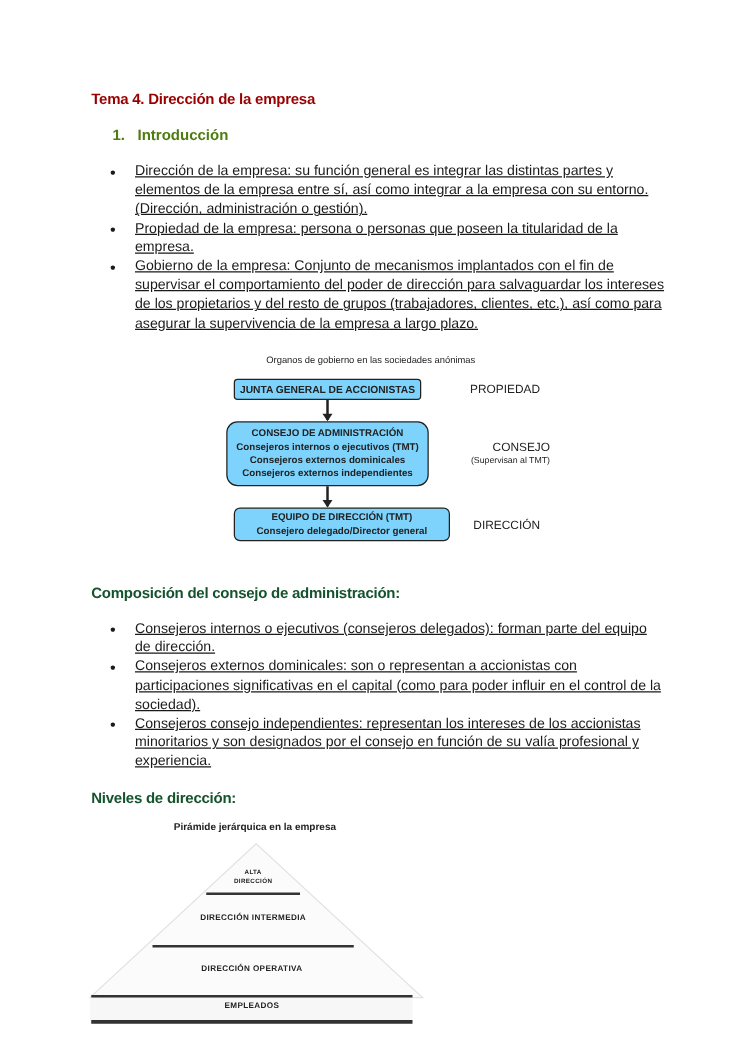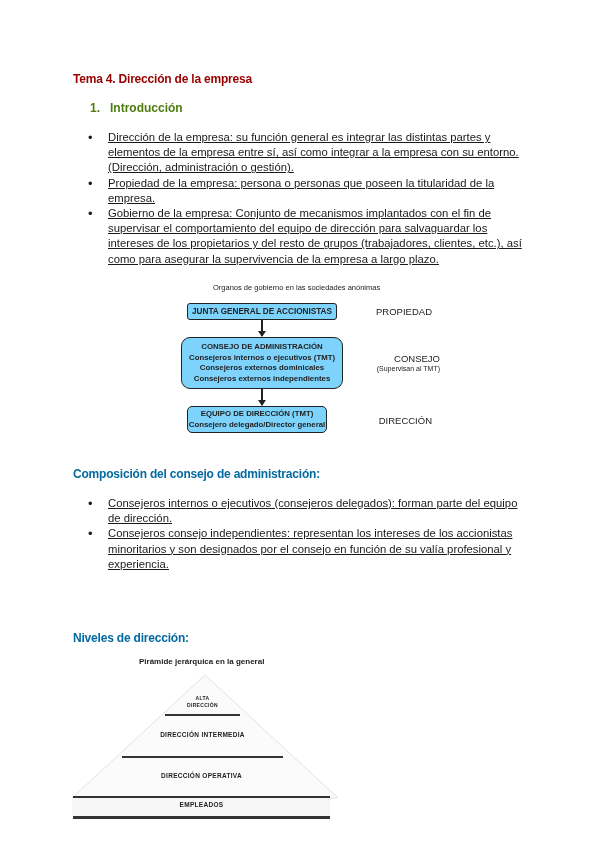--- a/index.html
+++ b/index.html
@@ -2,31 +2,31 @@
 <html><head>
 <meta charset="utf-8">
 <style>
   html, body { margin:0; padding:0; background:#ffffff; }
   body { width:600px; height:848px; position:relative; overflow:hidden;
          font-family:"Liberation Sans", sans-serif; color:#1a1a1a; }
   .abs { position:absolute; }
   .title { left:73px; top:72px; font-size:12px; font-weight:bold; color:#990000; letter-spacing:-0.2px; }
   .h1 { left:90px; top:101px; font-size:12px; font-weight:bold; color:#4d7c0f; }
   .h1 .num { display:inline-block; width:20px; }
-  .section-h { left:73px; font-size:12px; font-weight:bold; color:#0369a1; letter-spacing:-0.2px; }
+  .section-h { left:73px; font-size:12px; font-weight:bold; color:#14532d; letter-spacing:-0.2px; }
   ul.bullets { position:absolute; left:88px; margin:0; padding:0; list-style:none; width:445px; }
   ul.bullets li { position:relative; padding-left:20px; font-size:11.3px; line-height:15.2px; color:#1a1a1a;text-decoration:underline; }
   ul.bullets li::before { content:"\2022"; position:absolute; left:0; top:0; font-size:13px; }
   
   .d1-caption { left:213px; top:283px; font-size:7.5px; font-weight:normal; color:#222; }
   .box { position:absolute; border:1.3px solid #222; background:#7dd3fc; text-align:center;
          font-weight:bold; color:#222; box-sizing:border-box; border-radius:5px; }
   .box1 { left:187px; top:303px; width:150px; height:17px; font-size:8.2px; line-height:15px; border-radius:3px; }
   .box2 { left:181px; top:337px; width:162px; height:52px; font-size:7.8px; line-height:10.5px; padding-top:4px; border-radius:9px; }
-  .box3 { left:187px; top:406px; width:140px; height:27px; font-size:7.8px; line-height:10.5px; padding-top:2px; border-radius:5px; }
+  .box3 { left:187px; top:406px; width:173px; height:27px; font-size:7.8px; line-height:10.5px; padding-top:2px; border-radius:5px; }
   .arrow { position:absolute; width:1.5px; background:#222; }
   .arrow::after { content:""; position:absolute; left:-3.5px; bottom:-1px; border-left:4.2px solid transparent;
                   border-right:4.2px solid transparent; border-top:6px solid #222; }
   .side { position:absolute; font-weight:normal; color:#222; text-align:right; }
   
   .p-caption { left:139px; top:657px; font-size:8px; font-weight:bold; color:#222; }
   .p-label { position:absolute; font-weight:bold; color:#222; text-align:center; letter-spacing:0.3px; }
   .p-line { position:absolute; height:2px; background:#333; }
 </style>
 </head>
@@ -34,21 +34,21 @@
 
 <div class="abs title">Tema 4. Dirección de la empresa</div>
 
 <div class="abs h1">
   <span class="num">1.</span><span>Introducción</span>
 </div>
 
 <ul class="bullets" style="top:130px;">
   <li>Dirección de la empresa: su función general es integrar las distintas partes y elementos de la empresa entre sí, así como integrar a la empresa con su entorno. (Dirección, administración o gestión).</li>
   <li>Propiedad de la empresa: persona o personas que poseen la titularidad de la empresa.</li>
-  <li>Gobierno de la empresa: Conjunto de mecanismos implantados con el fin de supervisar el comportamiento del equipo de dirección para salvaguardar los intereses de los propietarios y del resto de grupos (trabajadores, clientes, etc.), así como para asegurar la supervivencia de la empresa a largo plazo.</li>
+  <li>Gobierno de la empresa: Conjunto de mecanismos implantados con el fin de supervisar el comportamiento del poder de dirección para salvaguardar los intereses de los propietarios y del resto de grupos (trabajadores, clientes, etc.), así como para asegurar la supervivencia de la empresa a largo plazo.</li>
 </ul>
 
 <div>
   <div class="abs d1-caption">Organos de gobierno en las sociedades anónimas</div>
 
   <div class="box box1">
     <div>JUNTA GENERAL DE ACCIONISTAS</div>
   </div>
   <div class="arrow" style="left:261px; top:320px; height:16px;"></div>
 
@@ -68,27 +68,28 @@
   <div class="side" style="left:352px; top:306px; width:80px; font-size:9.5px;">PROPIEDAD</div>
   <div class="side" style="left:344px; top:353px; width:96px; font-size:9.5px;">CONSEJO</div>
   <div class="side" style="left:344px; top:365px; width:96px; font-size:7px;">(Supervisan al TMT)</div>
   <div class="side" style="left:352px; top:415px; width:80px; font-size:9.5px;">DIRECCIÓN</div>
 </div>
 
 <div class="abs section-h" style="top:467px;">Composición del consejo de administración:</div>
 
 <ul class="bullets" style="top:496px;">
   <li>Consejeros internos o ejecutivos (consejeros delegados): forman parte del equipo de dirección.</li>
+  <li>Consejeros externos dominicales: son o representan a accionistas con participaciones significativas en el capital (como para poder influir en el control de la sociedad).</li>
   <li>Consejeros consejo independientes: representan los intereses de los accionistas minoritarios y son designados por el consejo en función de su valía profesional y experiencia.</li>
 </ul>
 
 <div class="abs section-h" style="top:631px;">Niveles de dirección:</div>
 
 <div>
-  <div class="abs p-caption">Pirámide jerárquica en la general</div>
+  <div class="abs p-caption">Pirámide jerárquica en la empresa</div>
   <svg class="abs" style="left:60px; top:670px;" width="290" height="160">
     <polygon points="145,5 12,128 278,128" fill="#fbfbfb" stroke="#e2e2e2" stroke-width="1"></polygon>
     <rect x="12" y="128" width="258" height="21" fill="#f7f7f7"></rect>
   </svg>
   <div class="p-line" style="left:165px; top:714px; width:75px;"></div>
   <div class="p-line" style="left:122px; top:756px; width:161px;"></div>
   <div class="p-line" style="left:73px; top:796px; width:257px; height:1.5px;"></div>
   <div class="p-line" style="left:73px; top:816px; width:257px; height:2.5px;"></div>
 
   <div class="p-label" style="left:165px; top:695px; width:75px; font-size:5px; line-height:7px;">

